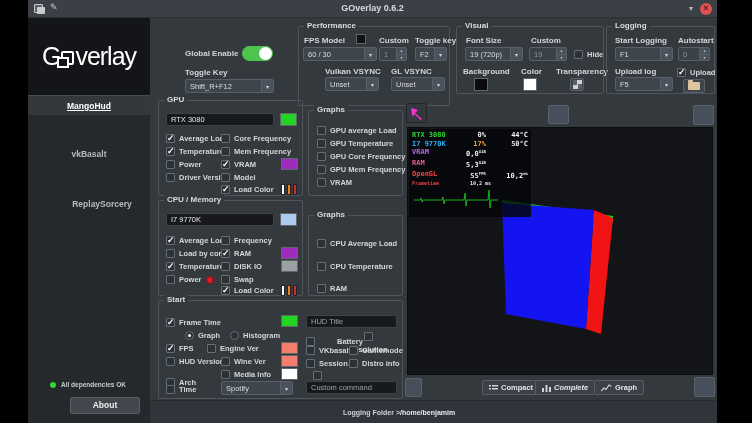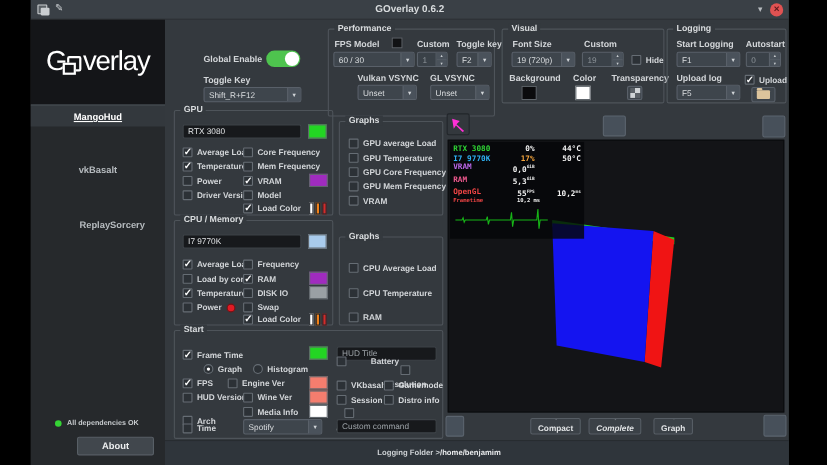--- a/index.html
+++ b/index.html
@@ -79,21 +79,21 @@
   .canvas{position:absolute;left:2px;top:30px;width:306px;height:248px;background:#131417;border:1px solid #0b0c0e;}
   .hud{position:absolute;left:1px;top:1px;width:122px;height:88px;background:rgba(5,6,8,0.82);
        font-family:"DejaVu Sans Mono",monospace;font-size:7px;font-weight:bold;color:#f0f0f0;padding:2px 3px;}
   .hrow{display:flex;line-height:8.5px;}
   .hname{width:44px;}
   .hmid{width:30px;text-align:right;}
   .hright{flex:1;text-align:right;}
   .hud sup{font-size:4px;}
   .hft{display:flex;line-height:7px;font-size:5px;}
   .pbtn{position:absolute;height:15px;background:#3b4147;border:1px solid #565d64;border-radius:2px;
-        display:flex;align-items:center;gap:3px;padding:0 6px;font-size:7.5px;font-weight:bold;color:#e3e5e7;flex-direction:column;}
+        display:flex;align-items:center;gap:3px;padding:0 6px;font-size:7.5px;font-weight:bold;color:#e3e5e7;}
   .footer{position:absolute;left:0;top:382px;width:567px;height:23px;background:#2f353b;border-top:1px solid #272c30;}
   .ftext{position:absolute;top:8px;font-size:7px;font-weight:bold;white-space:nowrap;}
 </style>
 </head>
 <body>
 
 <div class="stage">
 <div class="window">
 
   <div class="titlebar">
@@ -370,21 +370,21 @@
       <span class="sw" style="left: 122px; top: 14px; width: 17px; height: 12px; background: rgb(35, 213, 35);"></span>
       <input class="field" style="left: 147px; top: 14px; width: 91px;" placeholder="HUD Title">
       <div class="chk" style="left:26px;top:29px;">
             <span class="radio on"></span>
             <span class="cl">Graph</span>
           </div>
       <div class="chk" style="left:71px;top:29px;">
             <span class="radio"></span>
             <span class="cl">Histogram</span>
           </div>
-      <div class="chk" style="left:147px;top:22px;gap:22px;">
+      <div class="chk" style="left:147px;top:35px;gap:22px;">
             <span class="cb"></span>
             <span class="cl">Battery</span>
           </div>
       <div class="chk" style="left:190px;top:31px;flex-direction:column;">
             <span class="cb"></span>
             <span class="cl">Resolution</span>
           </div>
       <div class="chk" style="left:7px;top:42px;">
             <span class="cb on"></span>
             <span class="cl">FPS</span>

